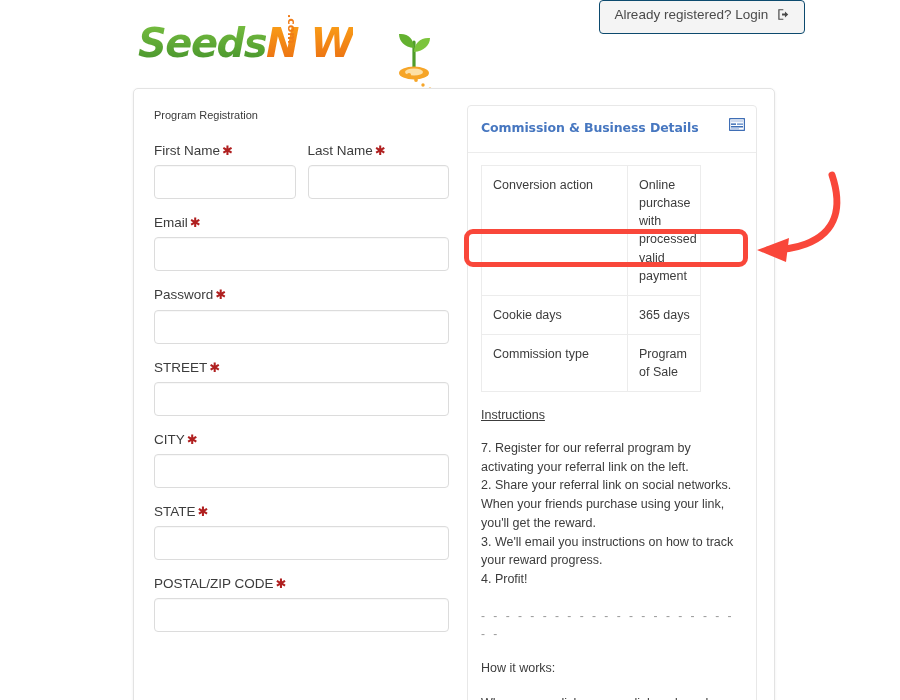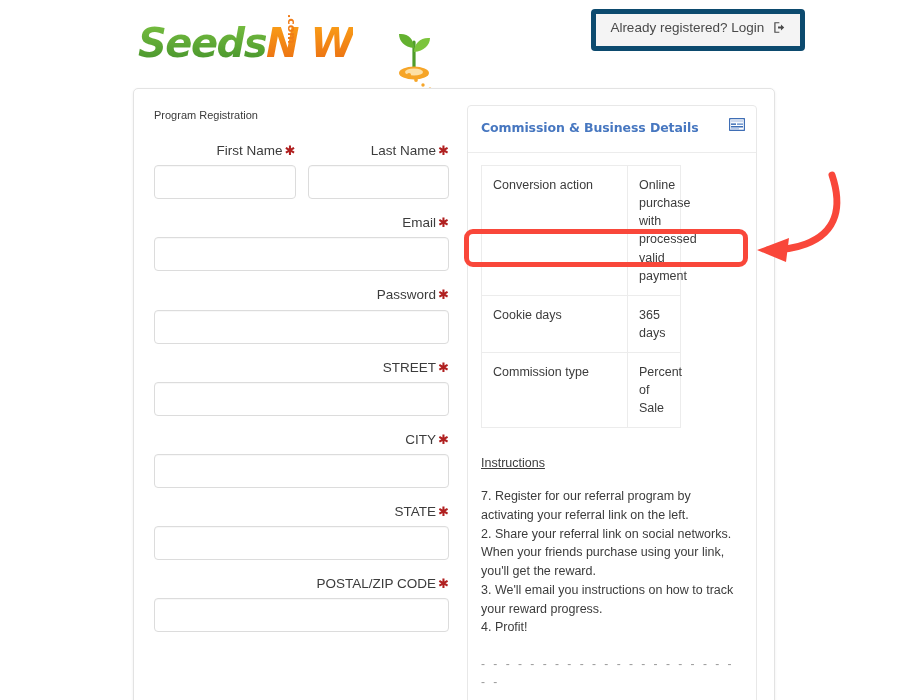--- a/index.html
+++ b/index.html
@@ -79,23 +79,23 @@
     position: absolute;
     left: 265px;
     top: 58px;
     width: 40px;
     height: 20px;
   }
 
   .login-btn {
     position: absolute;
     right: 95px;
-    top: 9px;
+    top: 0;
     background: #f4f4f4;
-    border: 5px solid #0c4a6e;
+    border: 1px solid #0c4a6e;
     border-radius: 4px;
     padding: 7px 14px 8px 14px;
     font-size: 13.5px;
     color: #4a4a4a;
     line-height: 1.1;
     white-space: nowrap;
     cursor: pointer;
   }
   .login-btn .arrow-in {
     display: inline-block;
@@ -129,21 +129,20 @@
     font-size: 11px;
     color: #3a3a3a;
     margin: 4px 0 22px 0;
     font-weight: normal;
   }
   .field-label {
     font-size: 13.5px;
     color: #3c3c3c;
     margin-bottom: 6px;
     line-height: 1.2;
-    text-align: right;
   }
   .req {
     color: #b02020;
     font-size: 13px;
     margin-left: 2px;
     letter-spacing: 0;
   }
   .txt-input {
     display: block;
     width: 100%;
@@ -194,23 +193,23 @@
   }
   .head-icon {
     position: absolute;
     right: 11px;
     top: 11px;
     width: 16px;
     height: 13px;
   }
 
   .detail-table {
-    margin: 12px 13px 12px 13px;
+    margin: 12px 13px 0 13px;
     border-collapse: collapse;
-    width: 200px;
+    width: 220px;
     table-layout: fixed;
   }
   .detail-table td {
     border: 1px solid #ececec;
     padding: 10px 10px 10px 11px;
     font-size: 12.5px;
     color: #3c3c3c;
     vertical-align: top;
     line-height: 1.45;
   }
@@ -378,21 +377,21 @@
           <tr>
         <td class="k">Conversion action</td>
         <td class="v">Online purchase with processed valid payment</td>
       </tr>
       <tr>
         <td class="k">Cookie days</td>
         <td class="v">365 days</td>
       </tr>
       <tr>
         <td class="k">Commission type</td>
-        <td class="v">Percent of Sale</td>
+        <td class="v">Program of Sale</td>
       </tr>
     </tbody>
       </table>
 
     <div class="info-body">
       <div class="instr-title">Instructions</div>
       <div class="instr-list">
         <div>7. Register for our referral program by activating your referral link on the left.</div>
         <div>2. Share your referral link on social networks. When your friends purchase using your link, you'll get the reward.</div>
         <div>3. We'll email you instructions on how to track your reward progress.</div>

